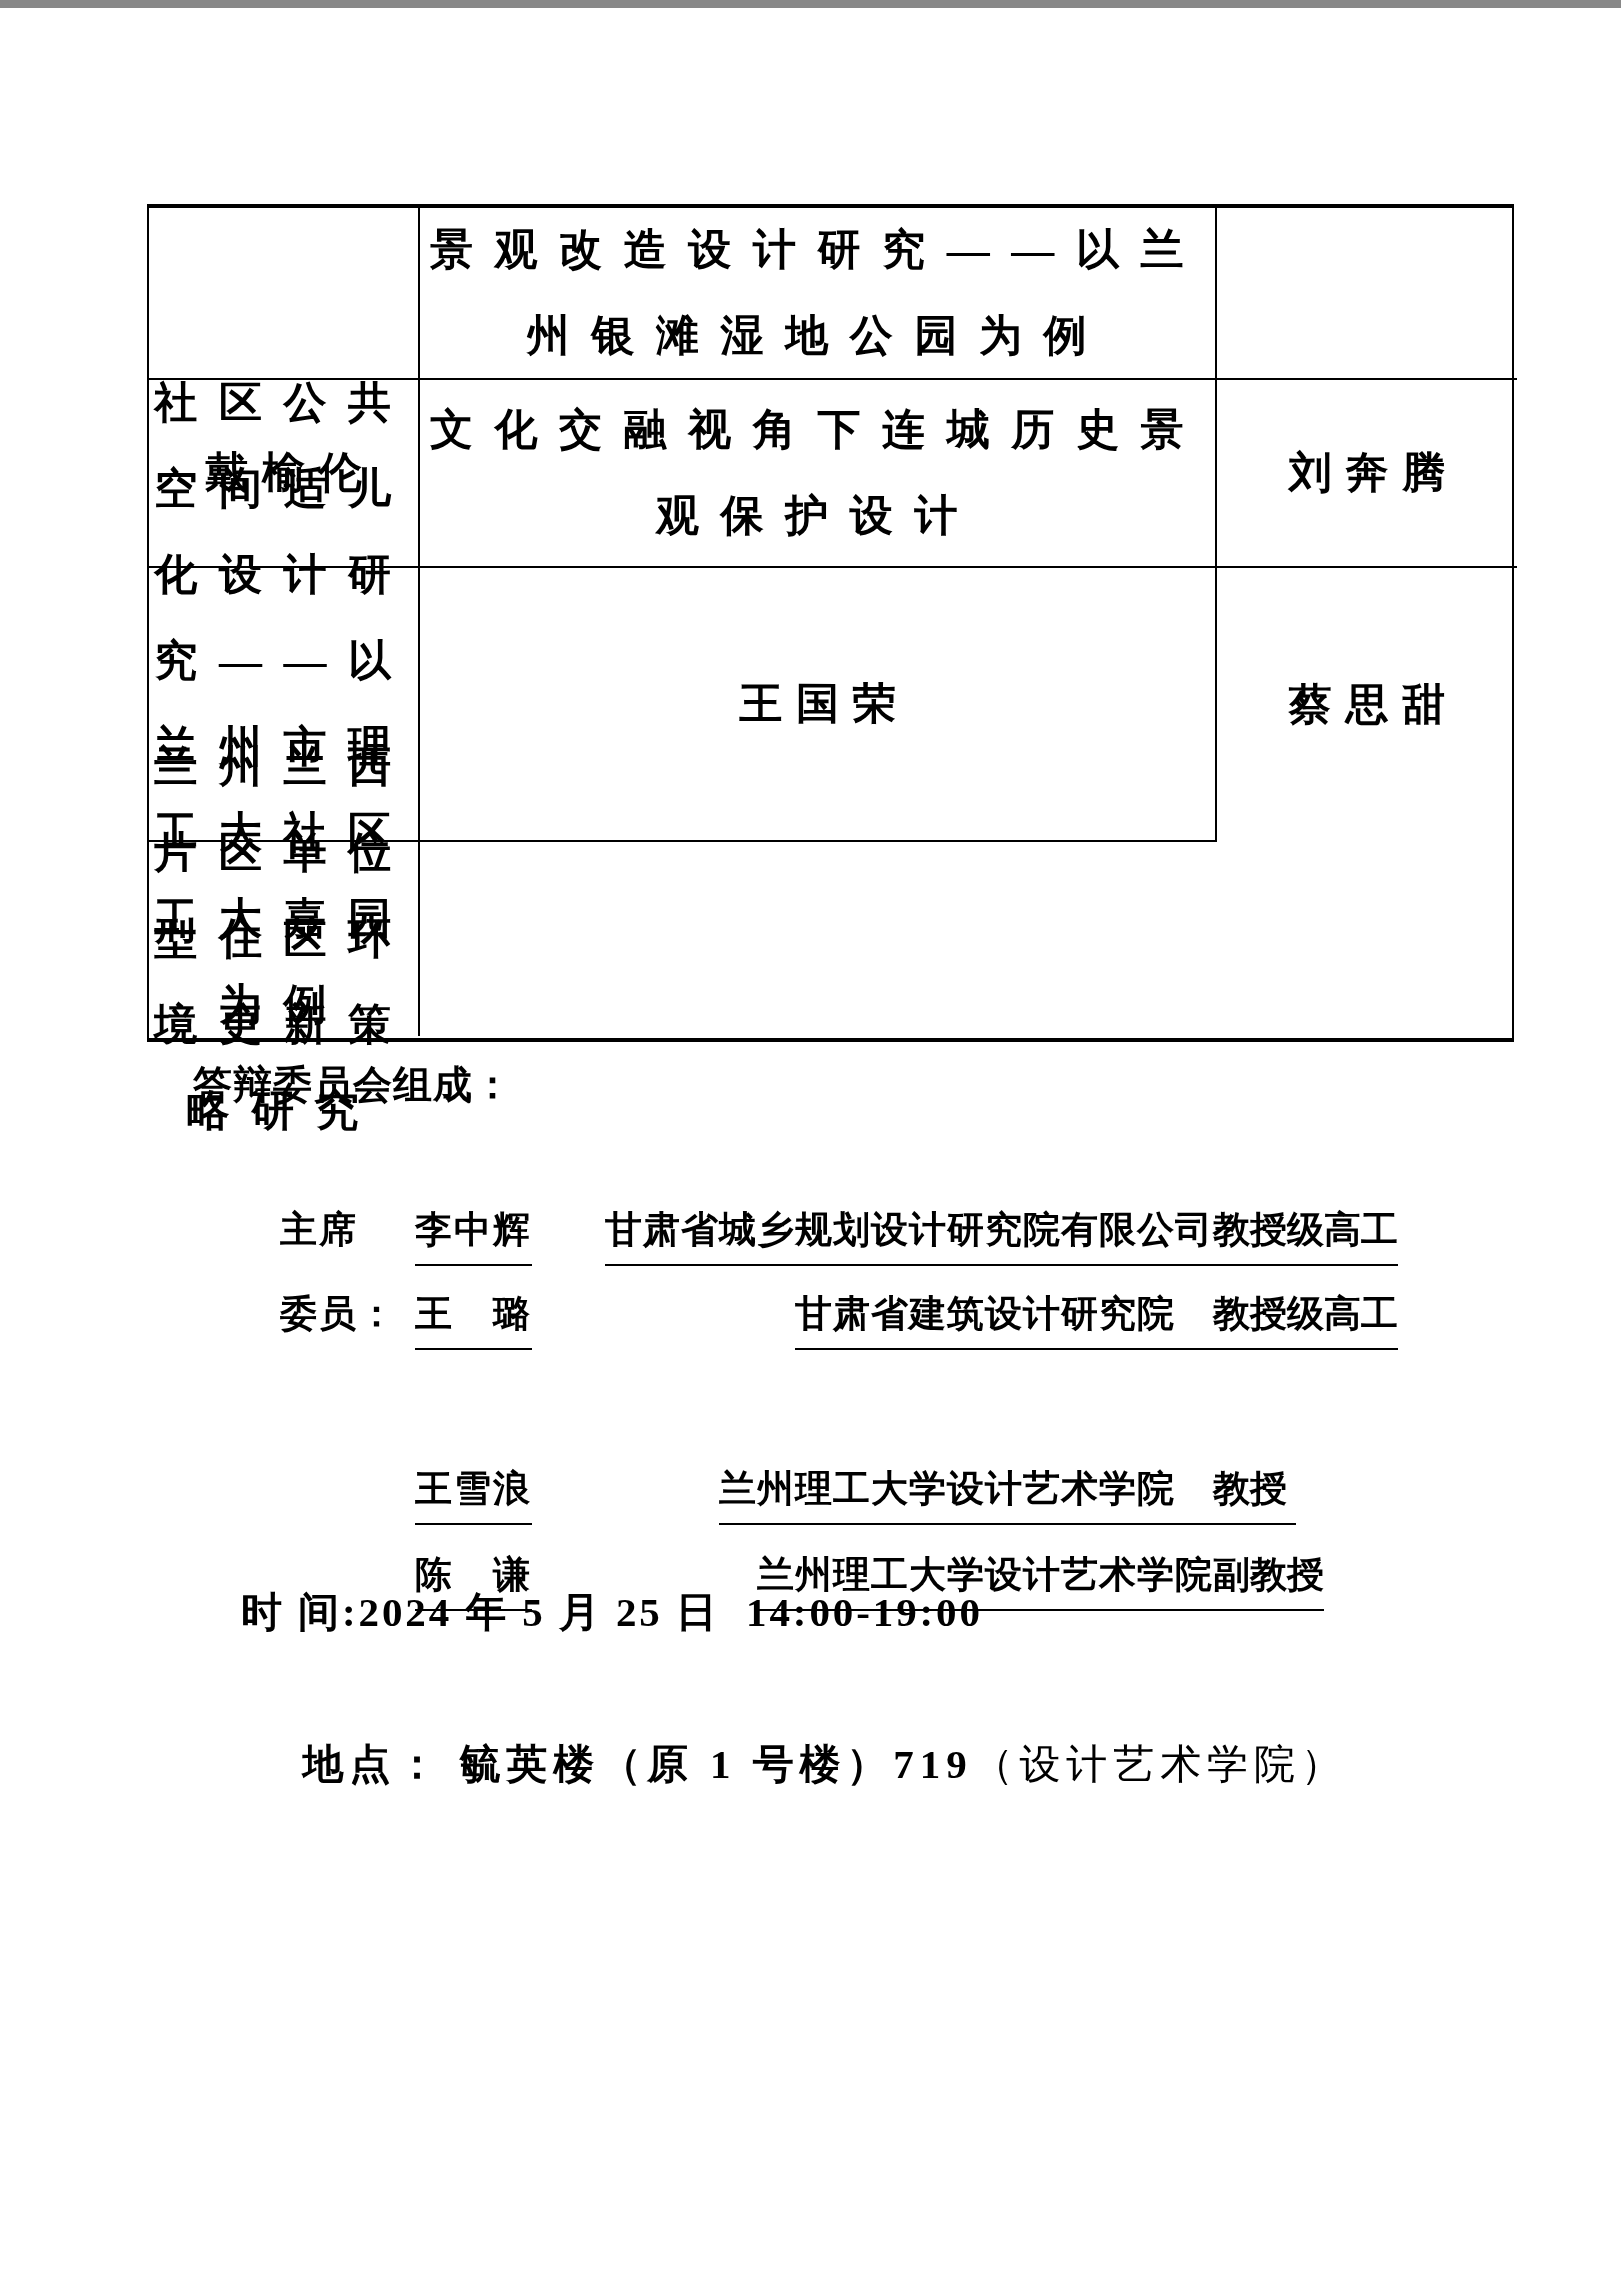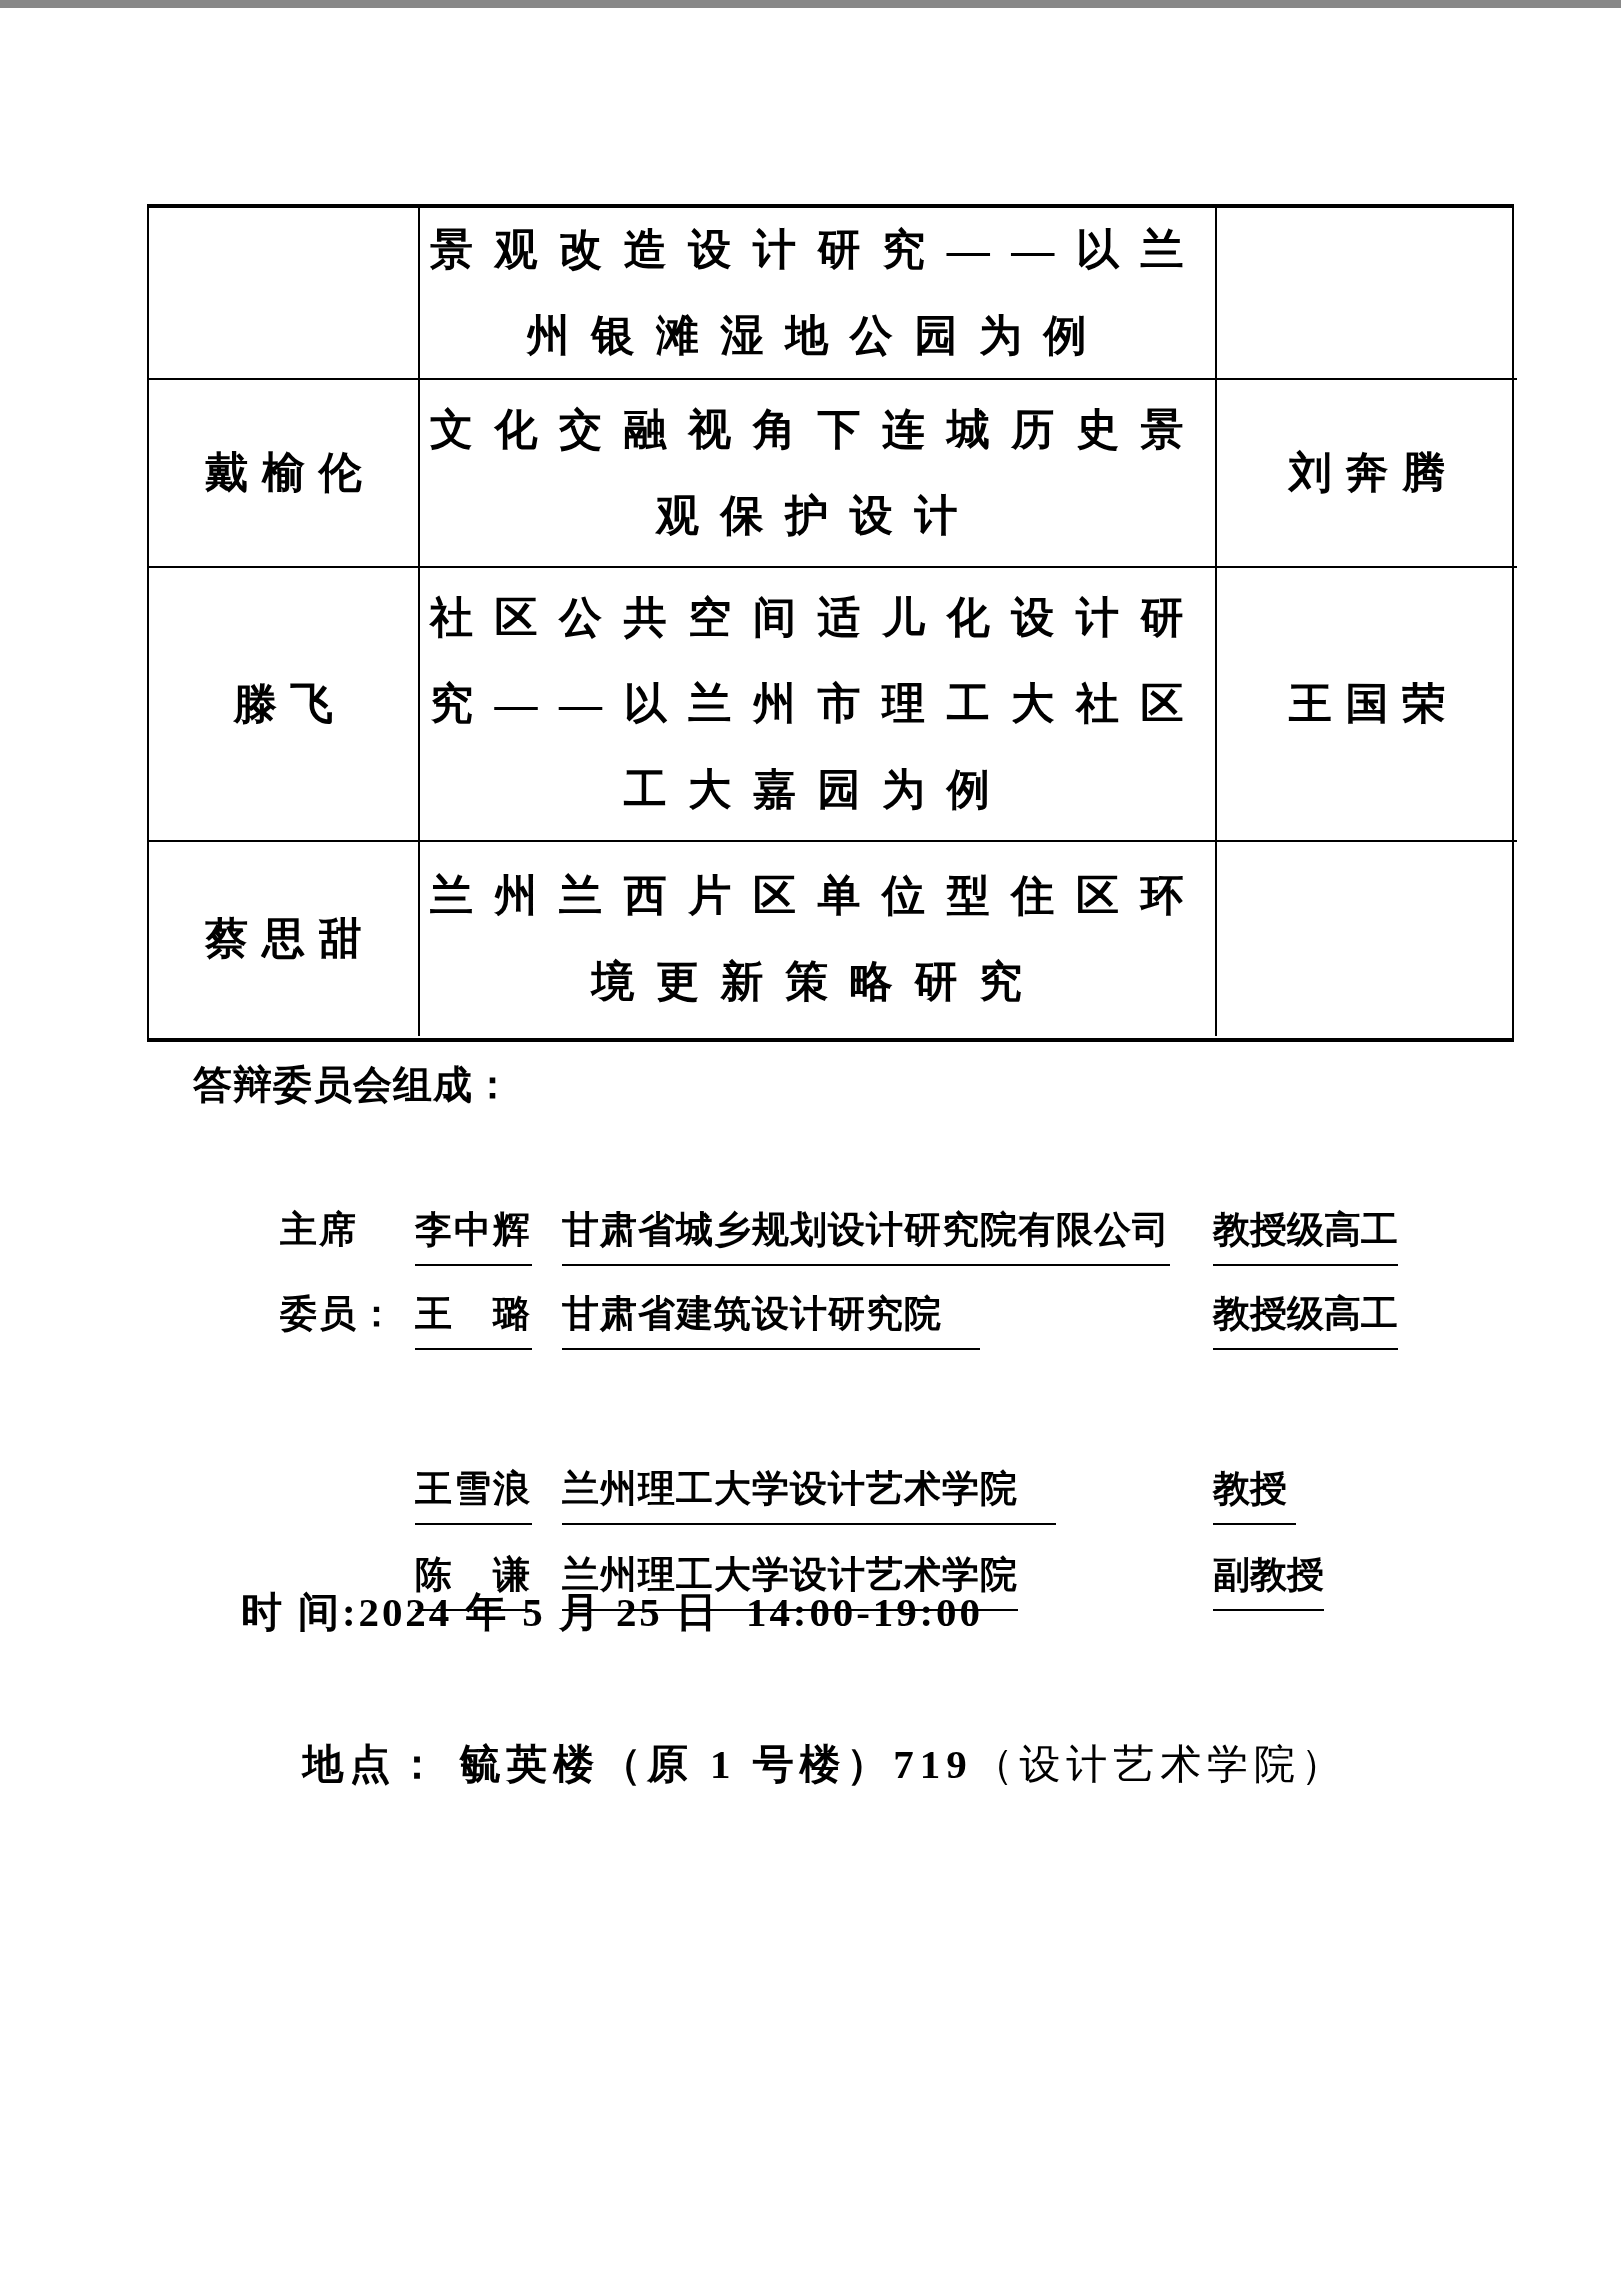--- a/index.html
+++ b/index.html
@@ -50,21 +50,21 @@
     font-size:39px; font-weight:700;
     letter-spacing:1px;
   }
   .c-row {
     position:absolute; left:243px;
     font-size:37px; font-weight:700;
     white-space:pre;
   }
   .c-role { display:inline-block; width:135px; letter-spacing:2px; }
   .c-name { display:inline-block; width:147px; }
-  .c-org  { display:inline-block; width:651px; }
+  .c-org  { display:inline-block; width:651px;text-align:right; }
   .c-name .u { letter-spacing:2px; }
   .c-org .u  { letter-spacing:1px; }
   .u {
     border-bottom:2.9px solid #000;
     padding-bottom:14px;
     white-space:pre;
   }
 
   
   .time-line {
@@ -92,21 +92,20 @@
     <div class="cell person"></div>
     <div class="cell title-cell">景观改造设计研究——以兰
 州银滩湿地公园为例</div>
     <div class="cell person"></div>
 
     <div class="cell person">戴榆伦</div>
     <div class="cell title-cell">文化交融视角下连城历史景
 观保护设计</div>
     <div class="cell person">刘奔腾</div>
 
-    <div class="cell person">滕飞</div>
     <div class="cell title-cell">社区公共空间适儿化设计研
 究——以兰州市理工大社区
 工大嘉园为例</div>
     <div class="cell person">王国荣</div>
 
     <div class="cell person last-row">蔡思甜</div>
     <div class="cell title-cell last-row">兰州兰西片区单位型住区环
 境更新策略研究</div>
 
   </div>

